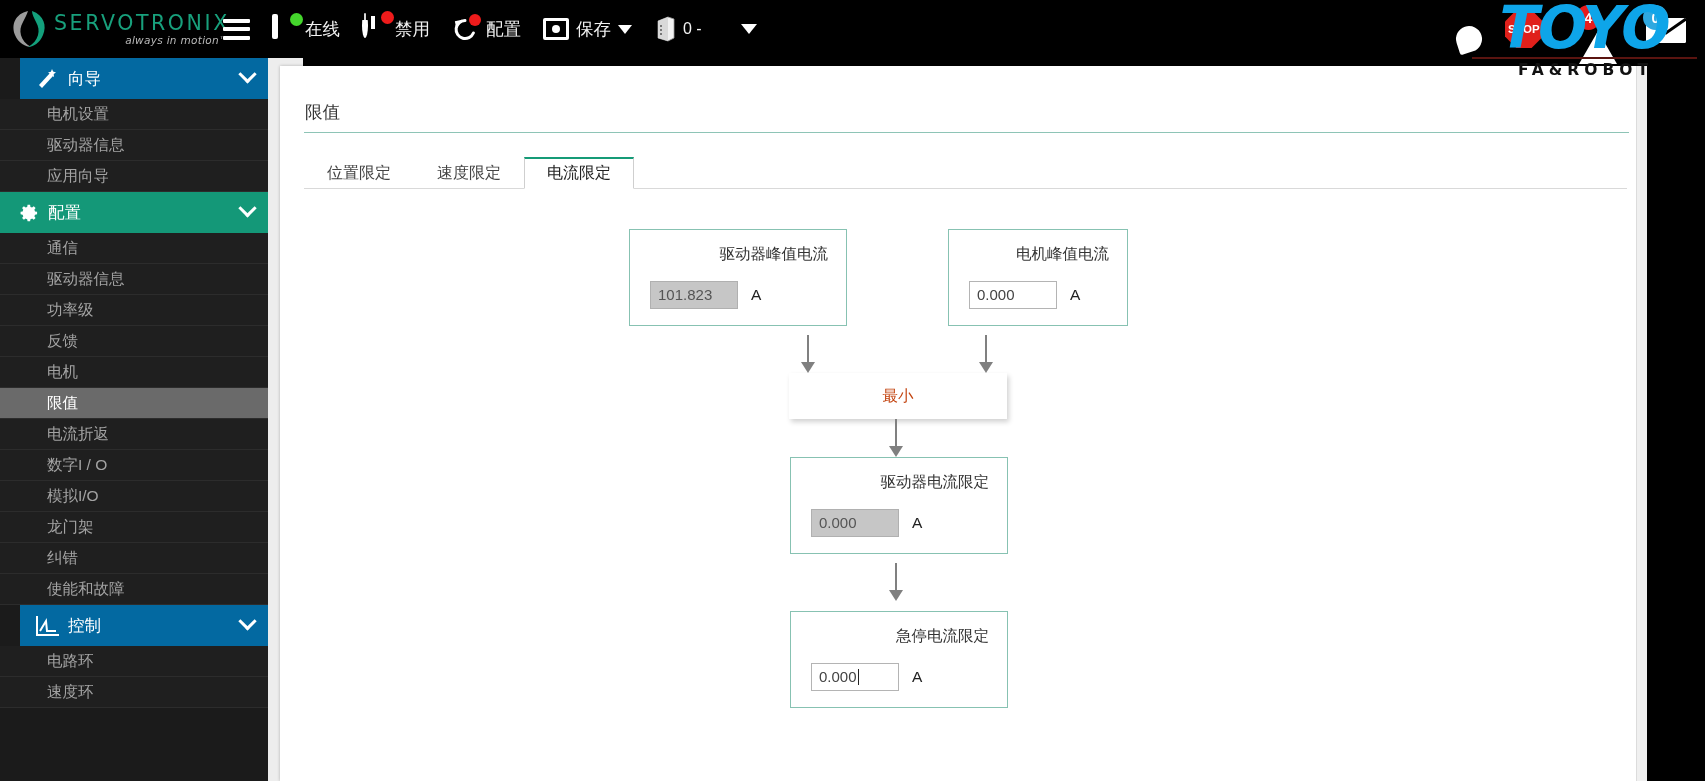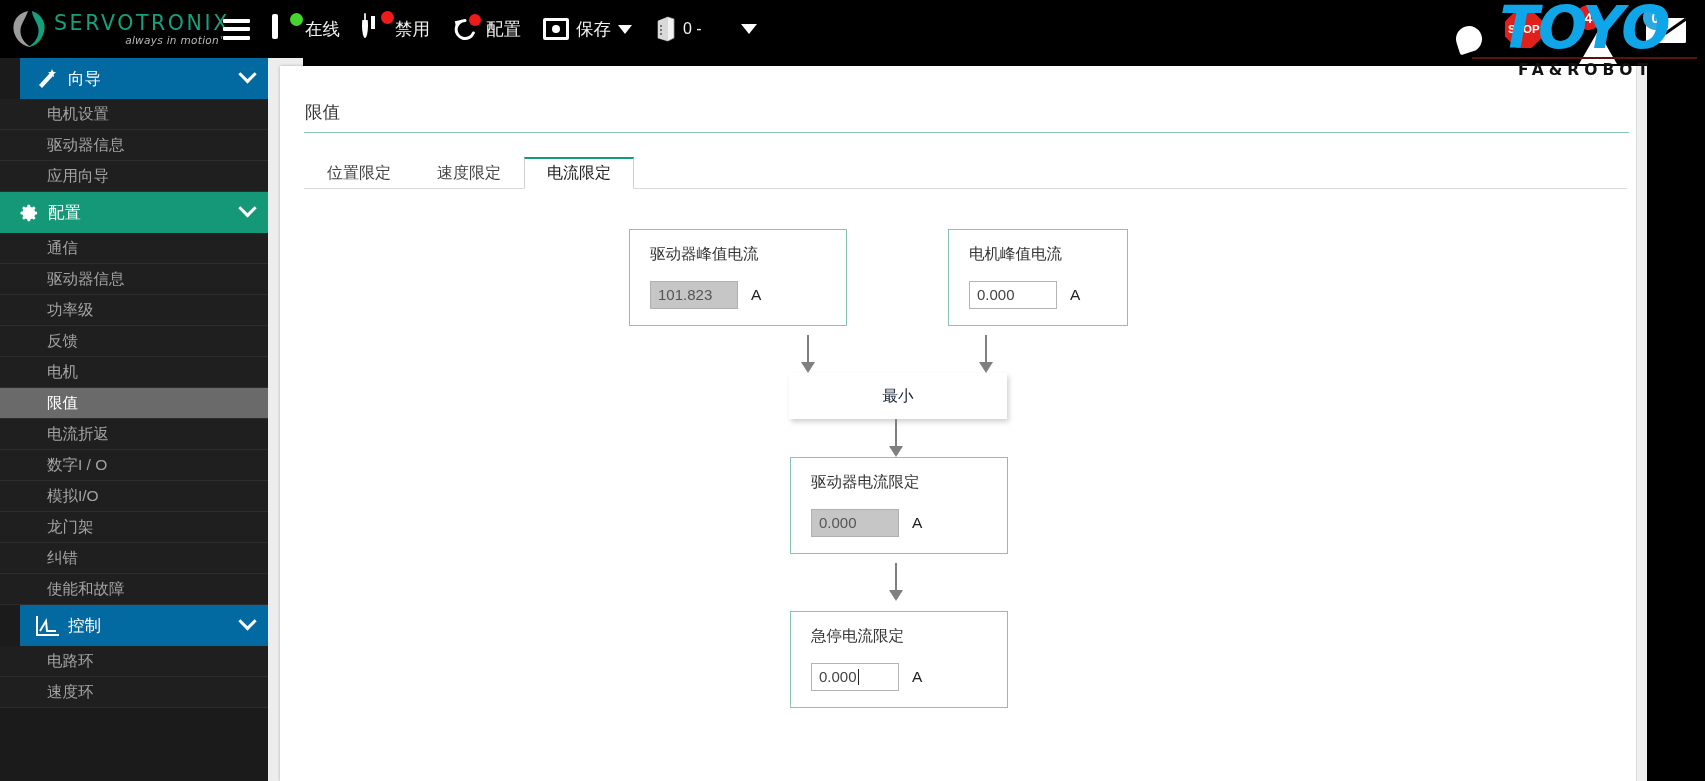--- a/index.html
+++ b/index.html
@@ -172,39 +172,39 @@
   }
 
   
   .flow { position:relative; width:1320px; height:560px; margin-top:14px; }
 
   .node {
     position:absolute; background:#fff;
     border:1px solid #87c2b2;
     padding:14px 18px 16px 20px;
   }
-  .node .nlabel { font-size:15.5px; color:#333; margin-bottom:16px; }
+  .node .nlabel { font-size:15.5px; color:#333; margin-bottom:16px;text-align:right; }
   .row { display:flex; align-items:center; gap:13px; }
   .fld {
     width:88px; height:28px; line-height:26px;
     border:1px solid #b4b4b4; background:#fff; color:#444;
     font-size:15px; padding:0 7px; font-family:"Liberation Sans", sans-serif;
   }
   .fld.disabled { background:#c6c6c6; border-color:#b0b0b0; color:#555; }
   .caretbar {
     display:inline-block; width:1.4px; height:16px; background:#222;
     vertical-align:-3px; margin-left:1px;
   }
   .unit { font-size:15.5px; color:#222; }
 
   .minbox {
     position:absolute; background:#fff;
     box-shadow: 2px 3px 5px rgba(0,0,0,.18);
     display:flex; align-items:center; justify-content:center;
-    font-size:15.5px; color:#0f172a;
+    font-size:15.5px; color:#c2410c;
   }
 
   .arrow { position:absolute; width:14px; }
   .arrow .stem { width:2px; background:#808080; margin:0 auto; }
   .arrow .head {
     width:0;height:0;border-left:7px solid transparent;border-right:7px solid transparent;
     border-top:11px solid #808080; margin:0 auto;
   }
 
   .rscroll {

